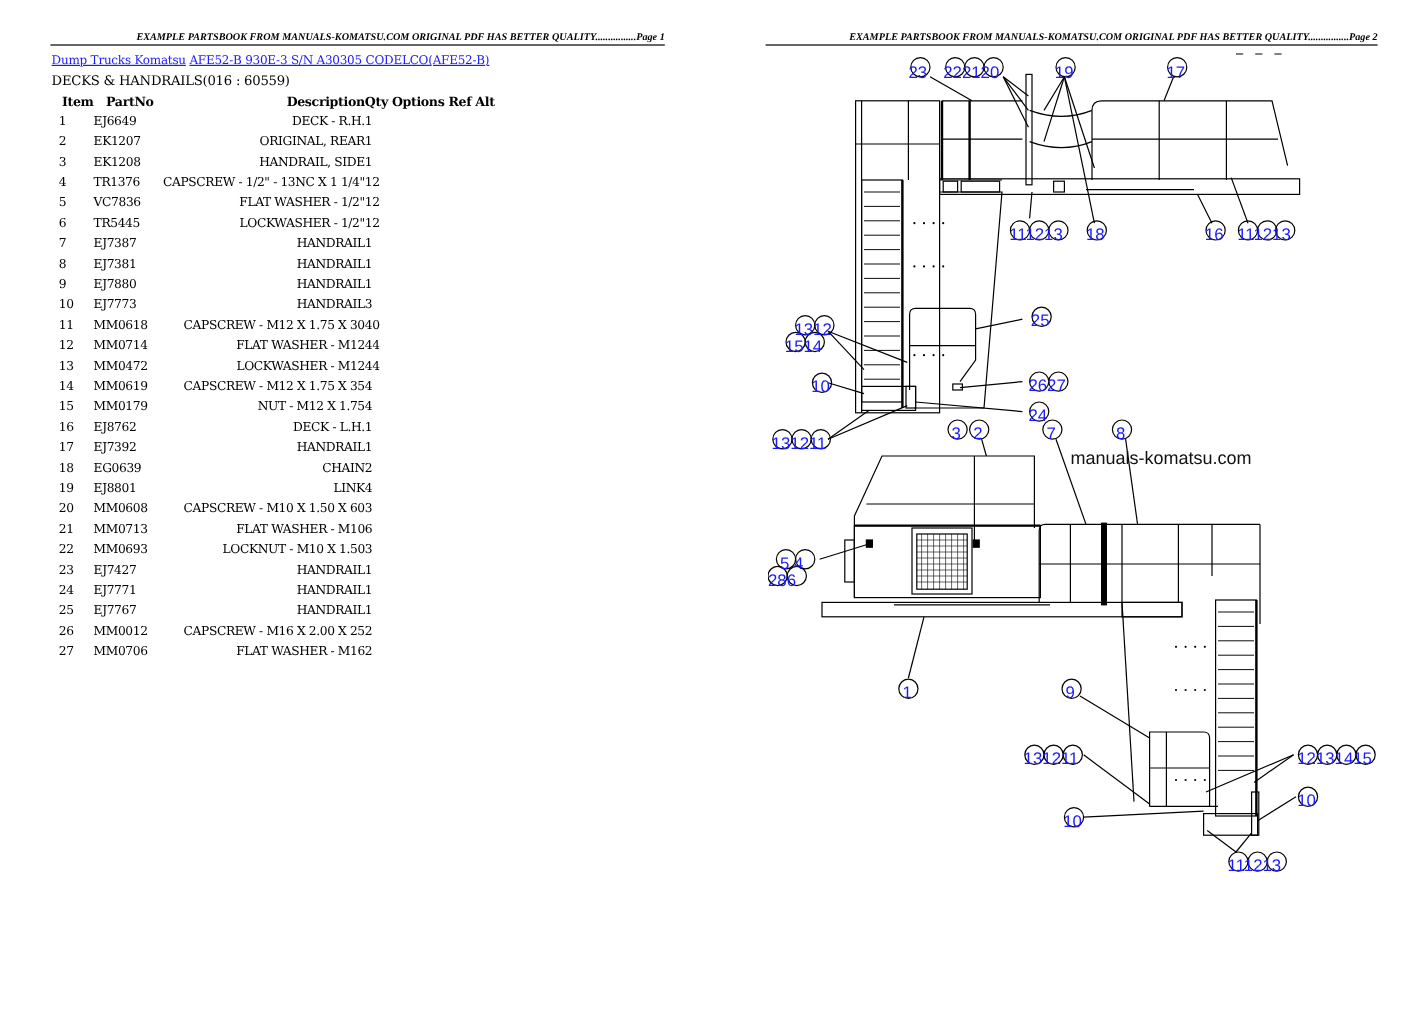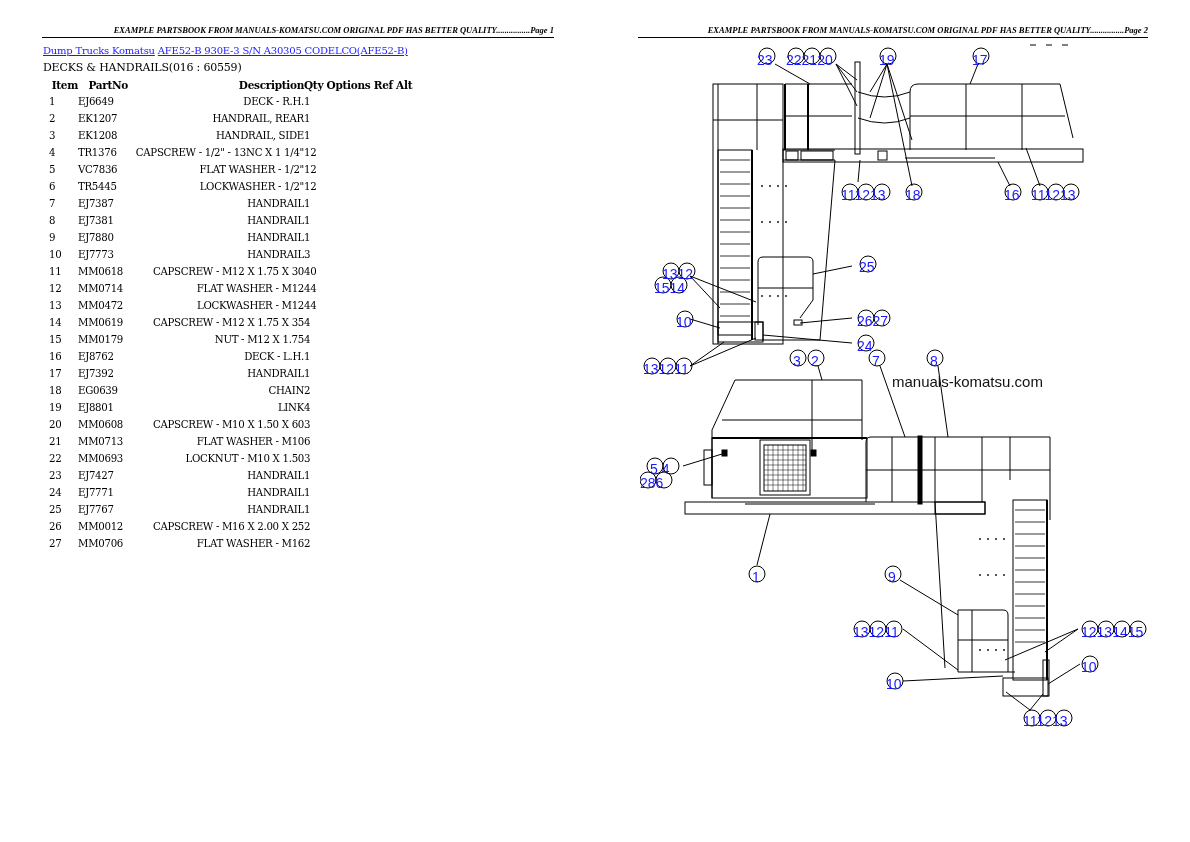--- a/index.html
+++ b/index.html
@@ -89,21 +89,21 @@
   <tbody id="parts-body">
       <tr>
         <td class="c-item">1</td>
         <td class="c-part">EJ6649</td>
         <td class="c-desc">DECK - R.H.</td>
         <td class="c-qty">1</td>
       </tr>
       <tr>
         <td class="c-item">2</td>
         <td class="c-part">EK1207</td>
-        <td class="c-desc">HANDRAIL, REAR</td>
+        <td class="c-desc">ORIGINAL, REAR</td>
         <td class="c-qty">1</td>
       </tr>
       <tr>
         <td class="c-item">3</td>
         <td class="c-part">EK1208</td>
         <td class="c-desc">HANDRAIL, SIDE</td>
         <td class="c-qty">1</td>
       </tr>
       <tr>
         <td class="c-item">4</td>

